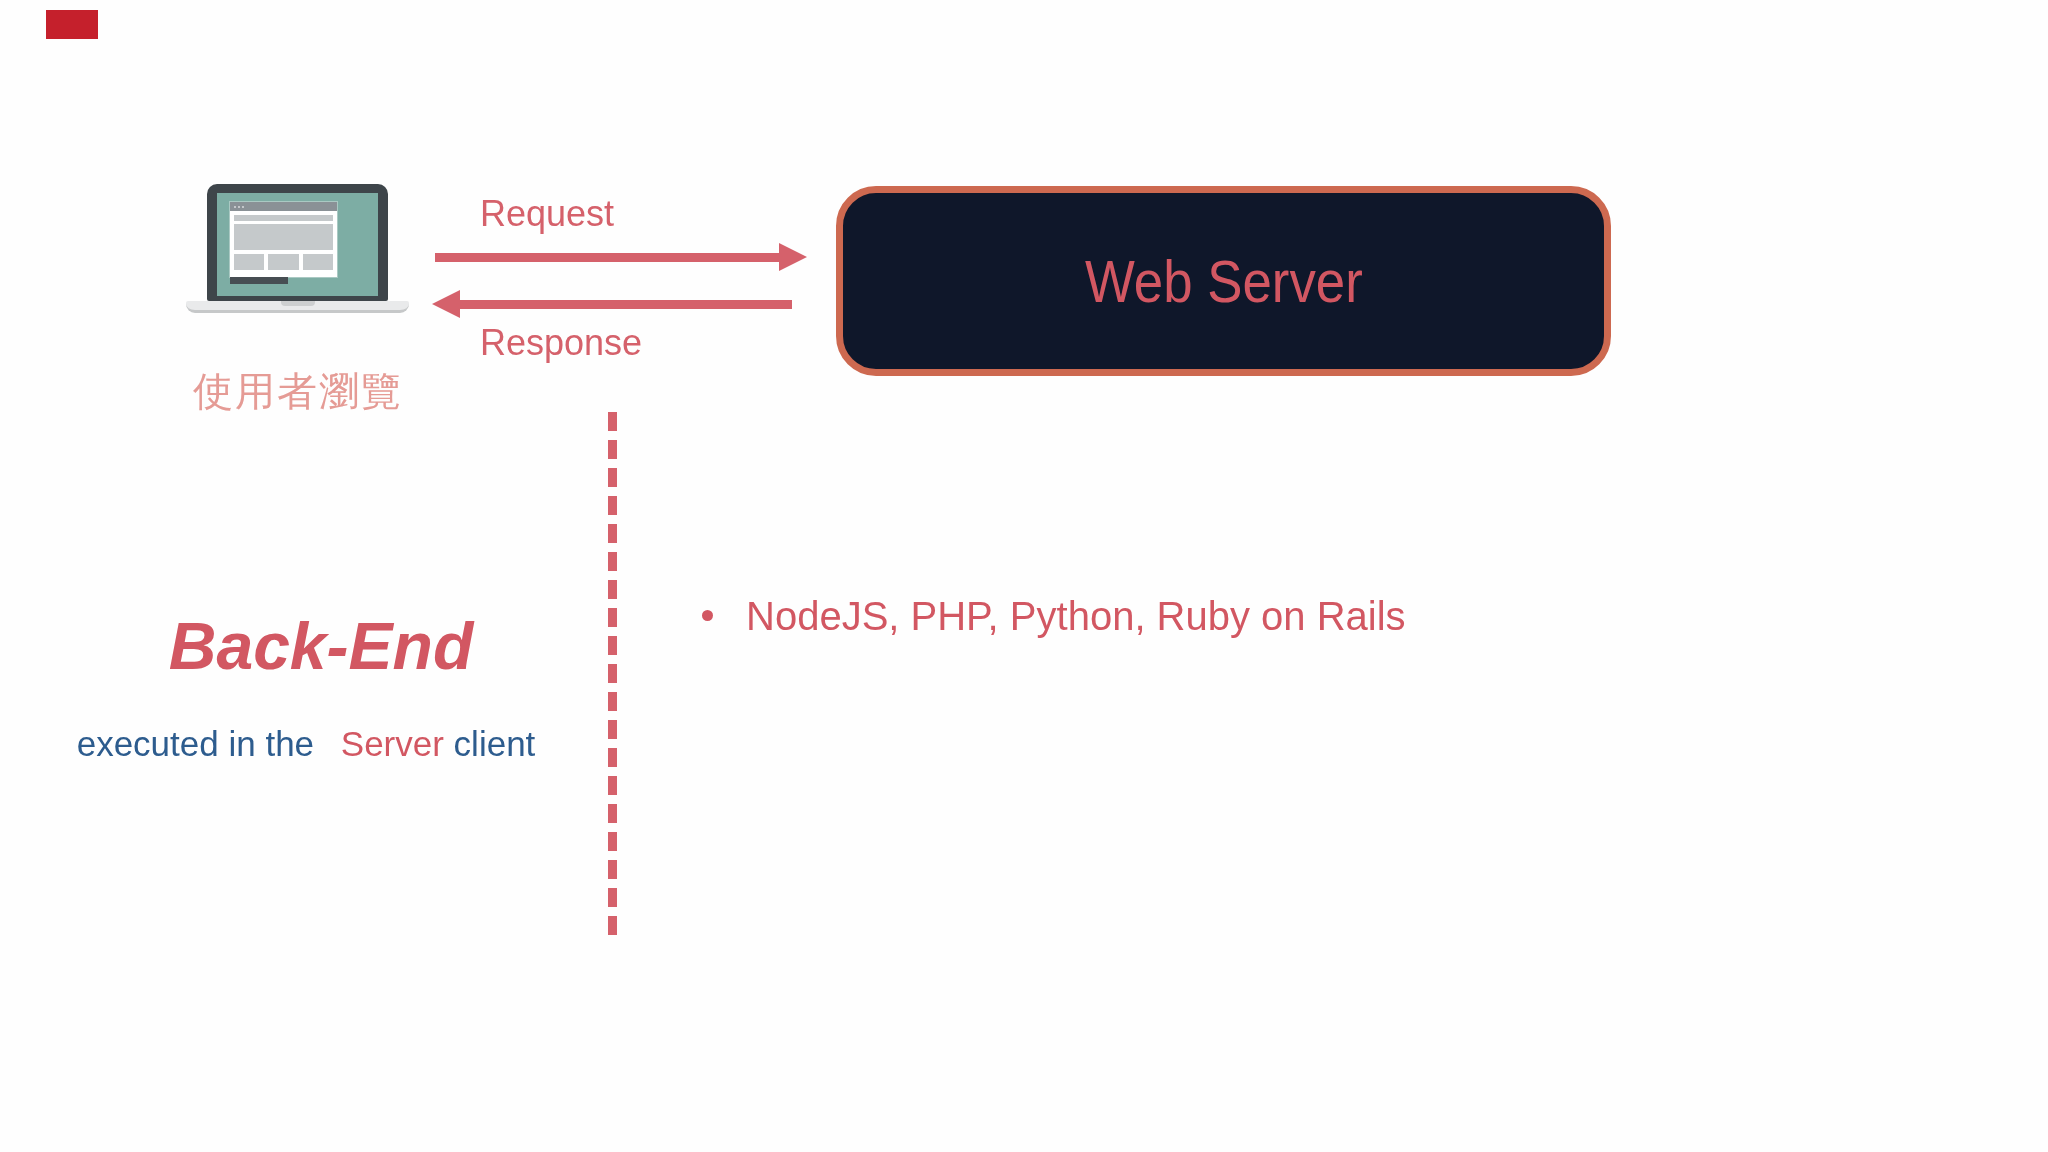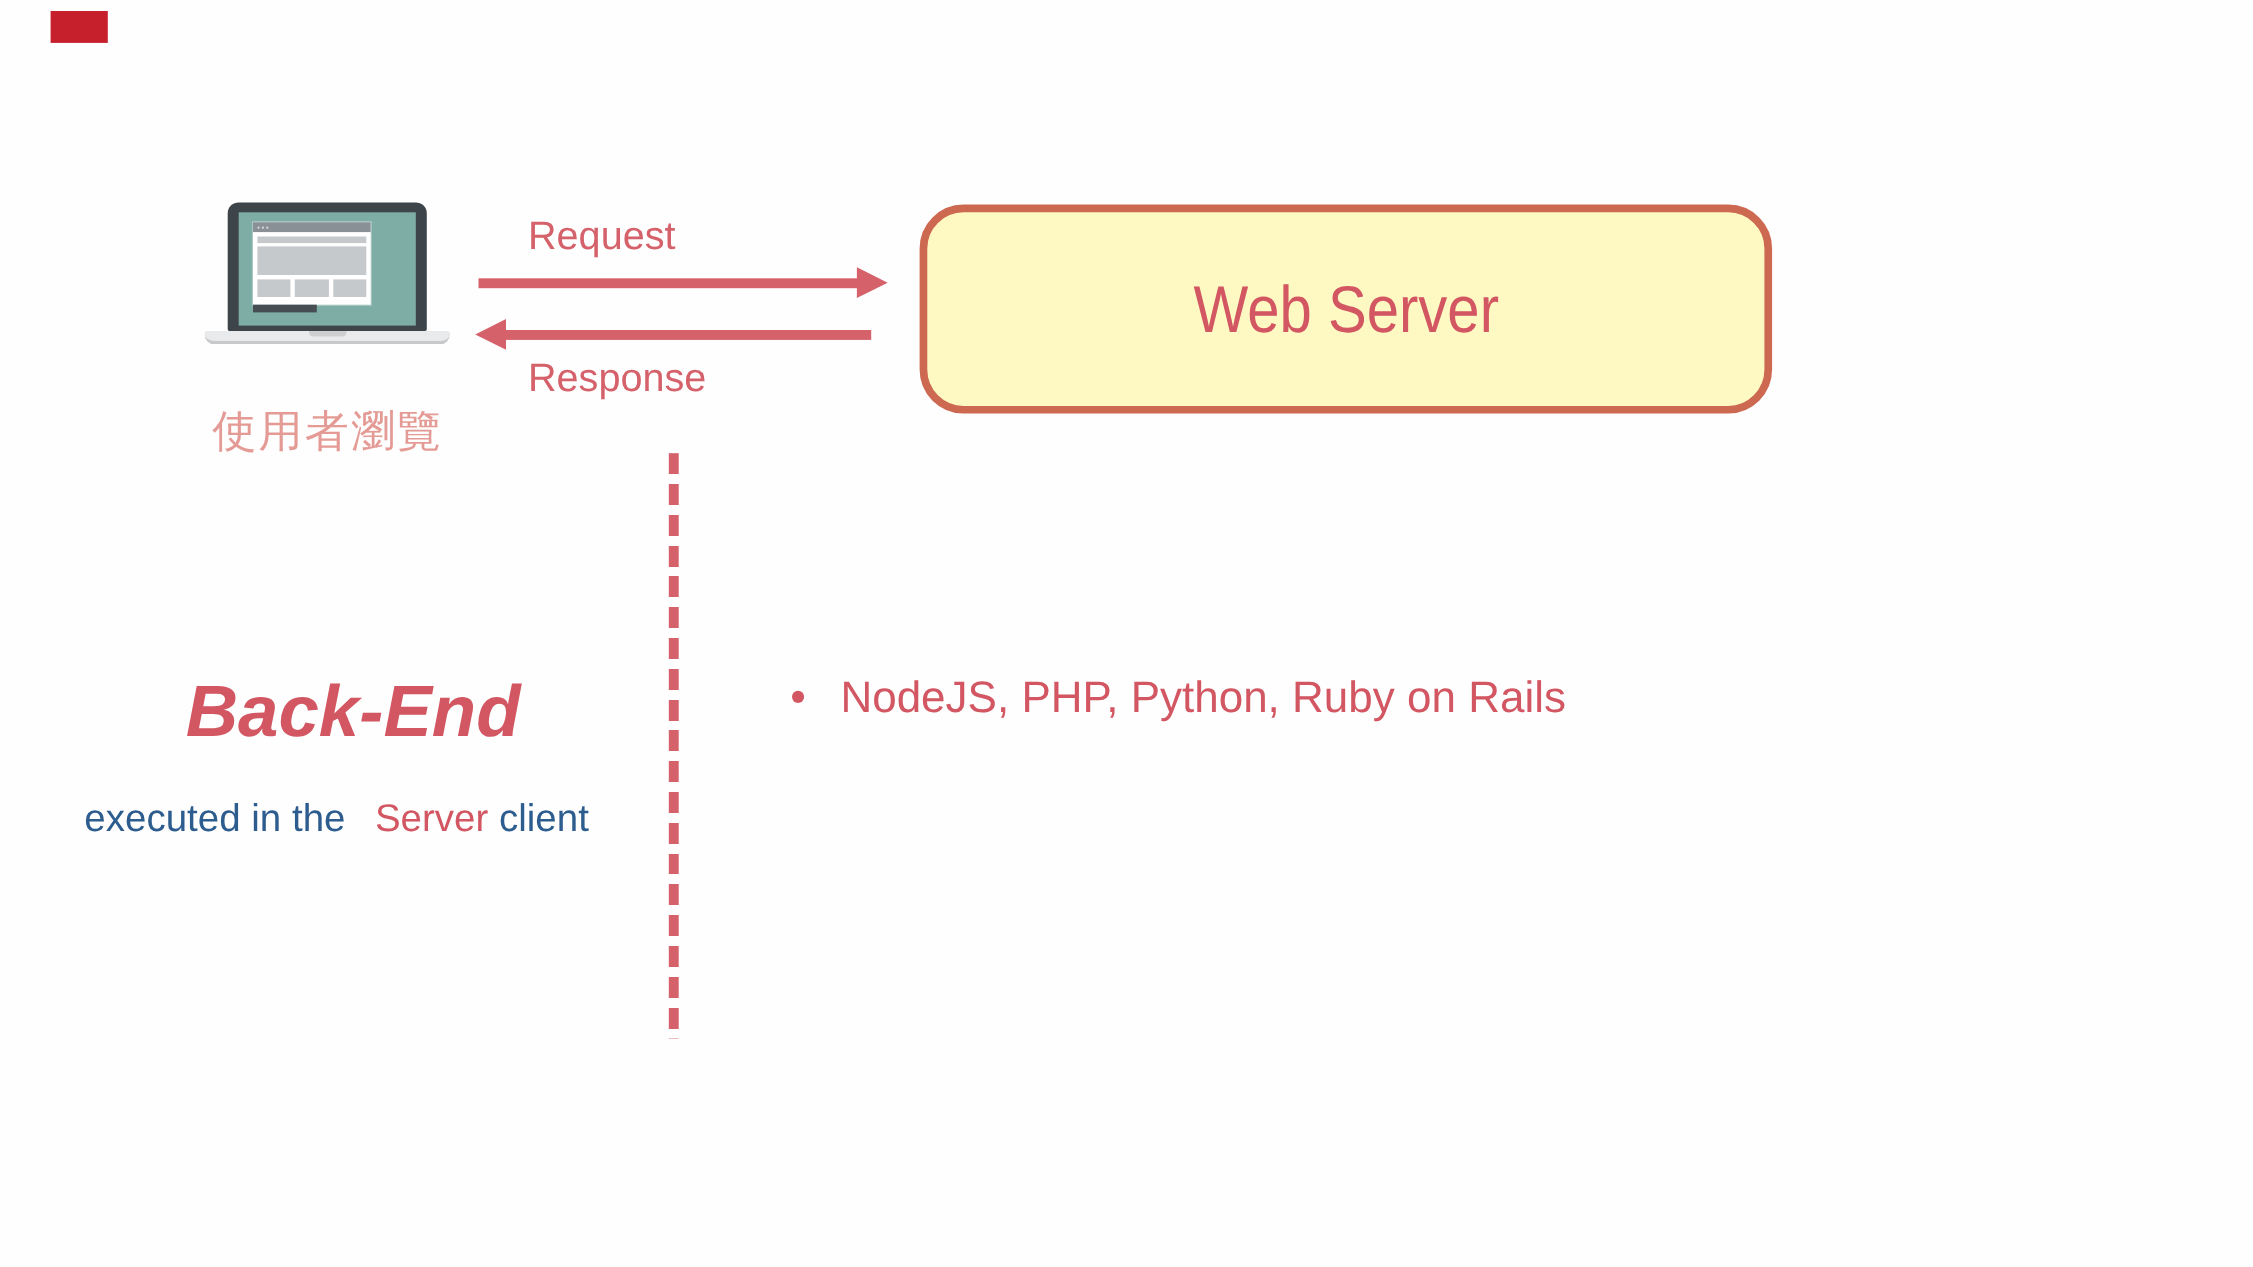--- a/index.html
+++ b/index.html
@@ -43,37 +43,37 @@
   .shaft-request{left:435px;top:253px;width:346px;}
   .shaft-response{left:458px;top:300px;width:334px;}
   .head{width:0;height:0;}
   .head-right{left:779px;top:243px;border-top:14px solid transparent;border-bottom:14px solid transparent;
               border-left:28px solid var(--arrow);}
   .head-left{left:432px;top:290px;border-top:14px solid transparent;border-bottom:14px solid transparent;
              border-right:28px solid var(--arrow);}
 
   
   .server-box{left:836px;top:186px;width:775px;height:190px;box-sizing:border-box;
-              border:7px solid var(--terracotta);border-radius:40px;background:#fef9c3;
+              border:7px solid var(--terracotta);border-radius:40px;background:#0f172a;
               display:flex;align-items:center;justify-content:center;}
   .server-text{font-size:60px;color:var(--salmon);display:inline-block;transform:scaleX(0.88);}
 
   
   .divider{left:608px;top:412px;width:9px;height:532px;
            background:repeating-linear-gradient(180deg,var(--arrow) 0 19px,transparent 19px 28px);}
 
   
   .backend-title{left:16px;top:608px;width:610px;text-align:center;font-size:66px;
                  font-weight:600;color:var(--salmon);font-style:italic;}
   .backend-subtitle{left:0;top:724px;width:612px;text-align:center;font-size:35px;
                     color:var(--blue);}
   .backend-subtitle .hl{color:var(--salmon);font-weight:400;margin-left:17px;}
 
   
-  .bullets{left:700px;top:592px;margin:18px;padding:0;list-style:none;}
+  .bullets{left:700px;top:592px;margin:0;padding:0;list-style:none;}
   .bullets li{position:relative;padding-left:46px;font-size:40px;line-height:48px;margin-bottom:16px;}
   .bullets li .dot{position:absolute;left:2px;top:18px;width:11px;height:11px;border-radius:50%;}
   .li-red{color:var(--salmon);}
   .li-red .dot{background:var(--salmon);}
   .li-blue{color:var(--blue);}
   .li-blue .dot{background:var(--blue);}
 </style>
 </head>
 <body>
 

